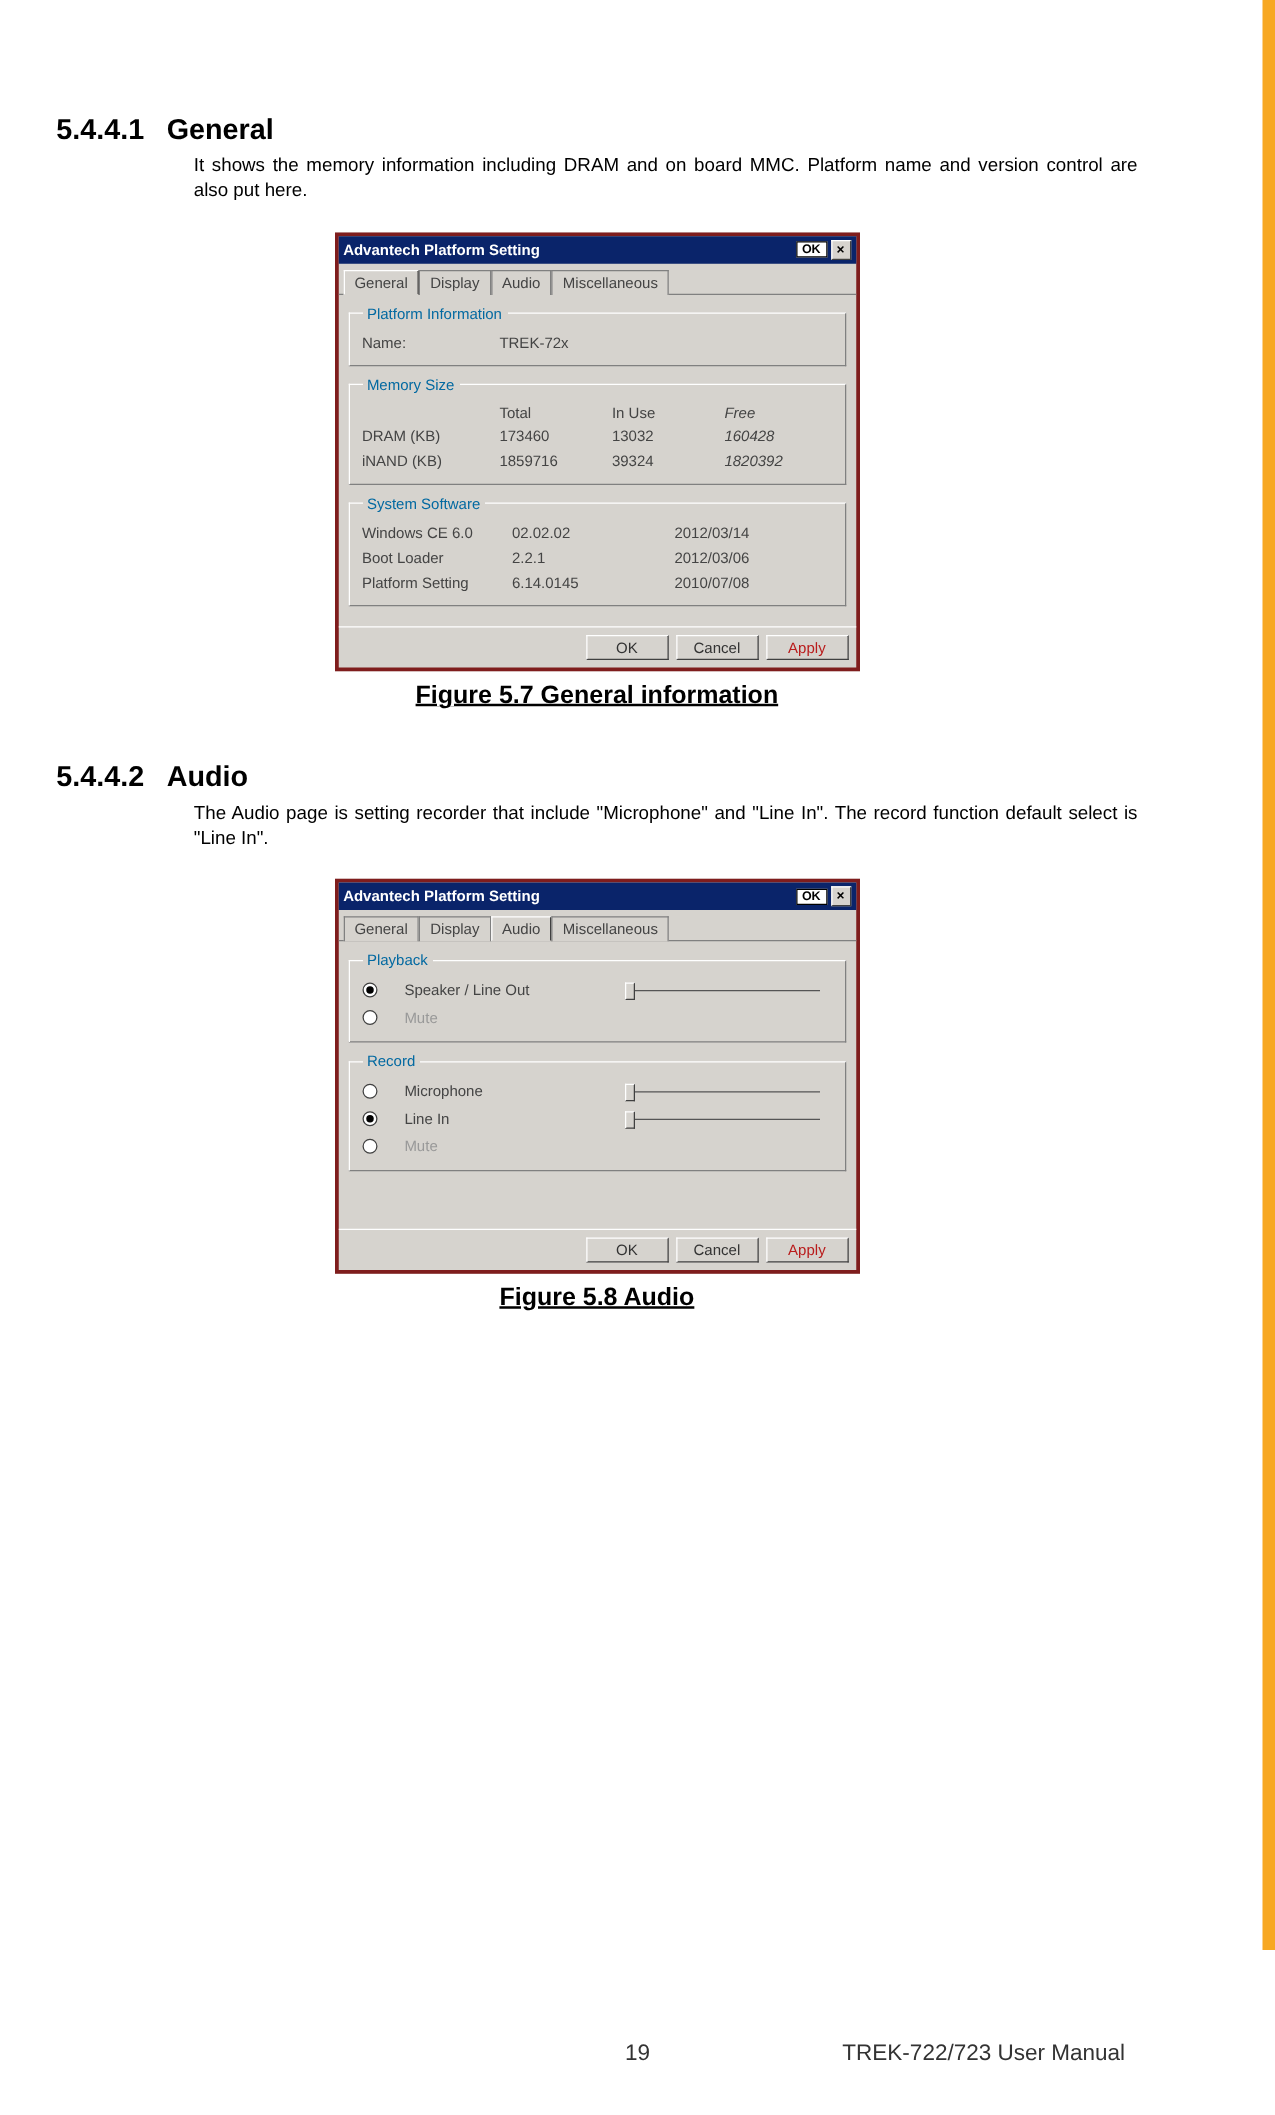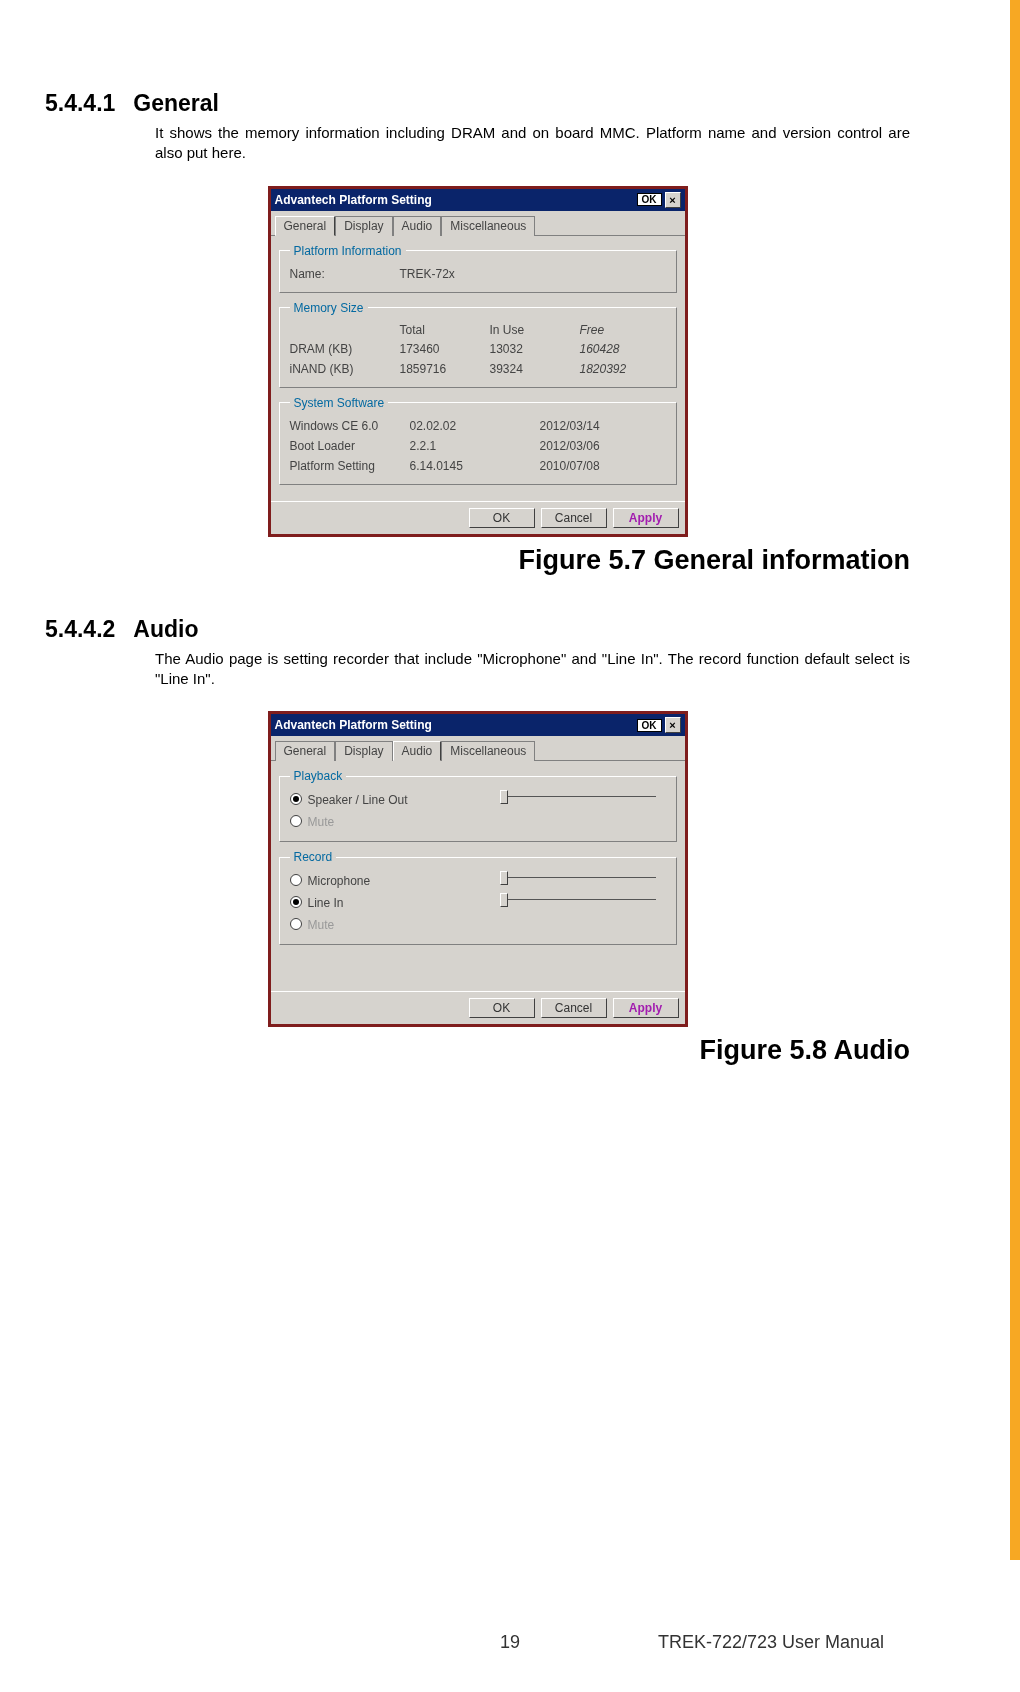--- a/index.html
+++ b/index.html
@@ -30,25 +30,26 @@
     margin-bottom: 6px;
   }
   .sec-body {
     font-size: 15px;
     line-height: 1.35;
     margin-left: 110px;
     text-align: justify;
     margin-bottom: 22px;
   }
   .fig-cap {
-    text-align: right;
-    font-weight: bold;
-    font-size: 27px;
+    text-align: center;
+    font-weight: bold;
+    font-size: 20px;
     margin-top: 8px;
     margin-bottom: 40px;
+    text-decoration: underline;
   }
   .dialog-wrap {
     display: flex;
     justify-content: center;
   }
   
   .dialog {
     width: 420px;
     background: #d6d3ce;
     border: 3px solid #7f1d1d;
@@ -143,39 +144,39 @@
   .btn {
     min-width: 66px;
     border: 1px solid #404040;
     border-top-color:#fff; border-left-color:#fff;
     background:#d6d3ce;
     padding: 2px 0;
     text-align:center;
     font-size:12px;
     color:#333;
   }
-  .btn.disabled { color:#a21caf;font-weight:bold; }
+  .btn.disabled { color:#b91c1c; }
   
-  .radio-row { display:flex; align-items:flex-start; gap:6px; font-size:12px; color:#444; padding:4px 0;}
+  .radio-row { display:flex; align-items:center; gap:22px; font-size:12px; color:#444; padding:4px 0;}
   .radio { width:12px; height:12px; border:1px solid #404040; border-radius:50%; background:#fff; display:flex; align-items:center; justify-content:center;}
   .radio.sel::after { content:""; width:6px; height:6px; border-radius:50%; background:#000;}
   .slider { flex:0 0 160px; height:6px; position:relative; margin-left:auto; margin-right:10px;}
   .slider-track{ position:absolute; top:3px; left:10px; right:0; height:1px; background:#555;}
   .slider-thumb{ position:absolute; left:4px; top:-3px; width:8px; height:14px; border:1px solid #404040; border-top-color:#fff; border-left-color:#fff; background:#d6d3ce;}
   .greyed { color:#999;}
   .footer {
     position:absolute;
     bottom: 60px;
     left:0; right:0;
     display:flex;
     font-size:18px;
     color:#333;
   }
   .footer .pg { position:absolute; left:50%; transform:translateX(-50%);}
-  .footer .man { position:absolute; right:136px;}
+  .footer .man { position:absolute; right:120px;}
 </style>
 </head>
 <body>
 
 <div class="side-bar"></div>
 
 <div class="page">
 
   <div class="sec-heading">
     <span>5.4.4.1</span>

